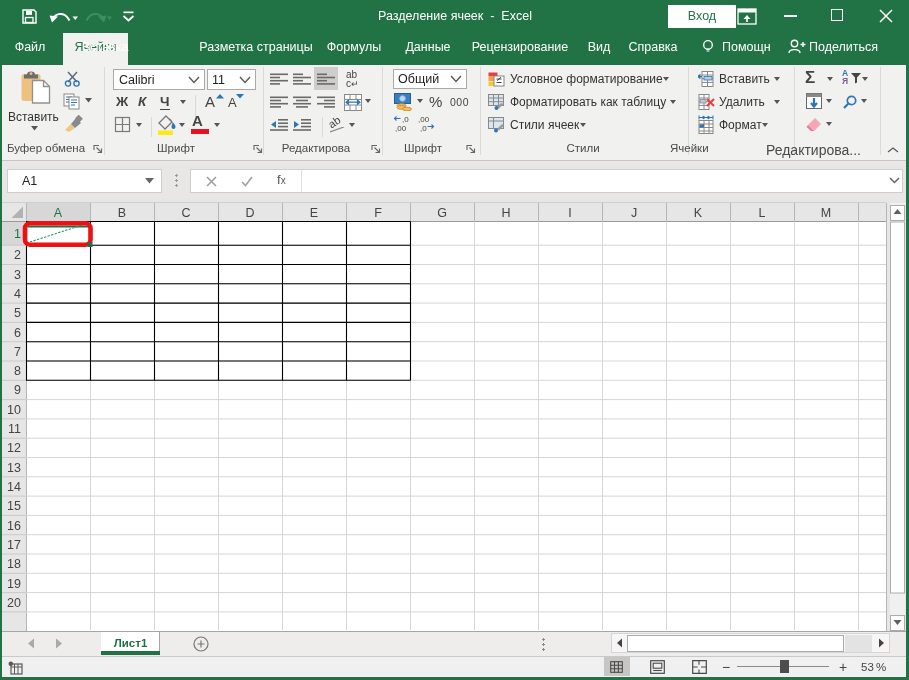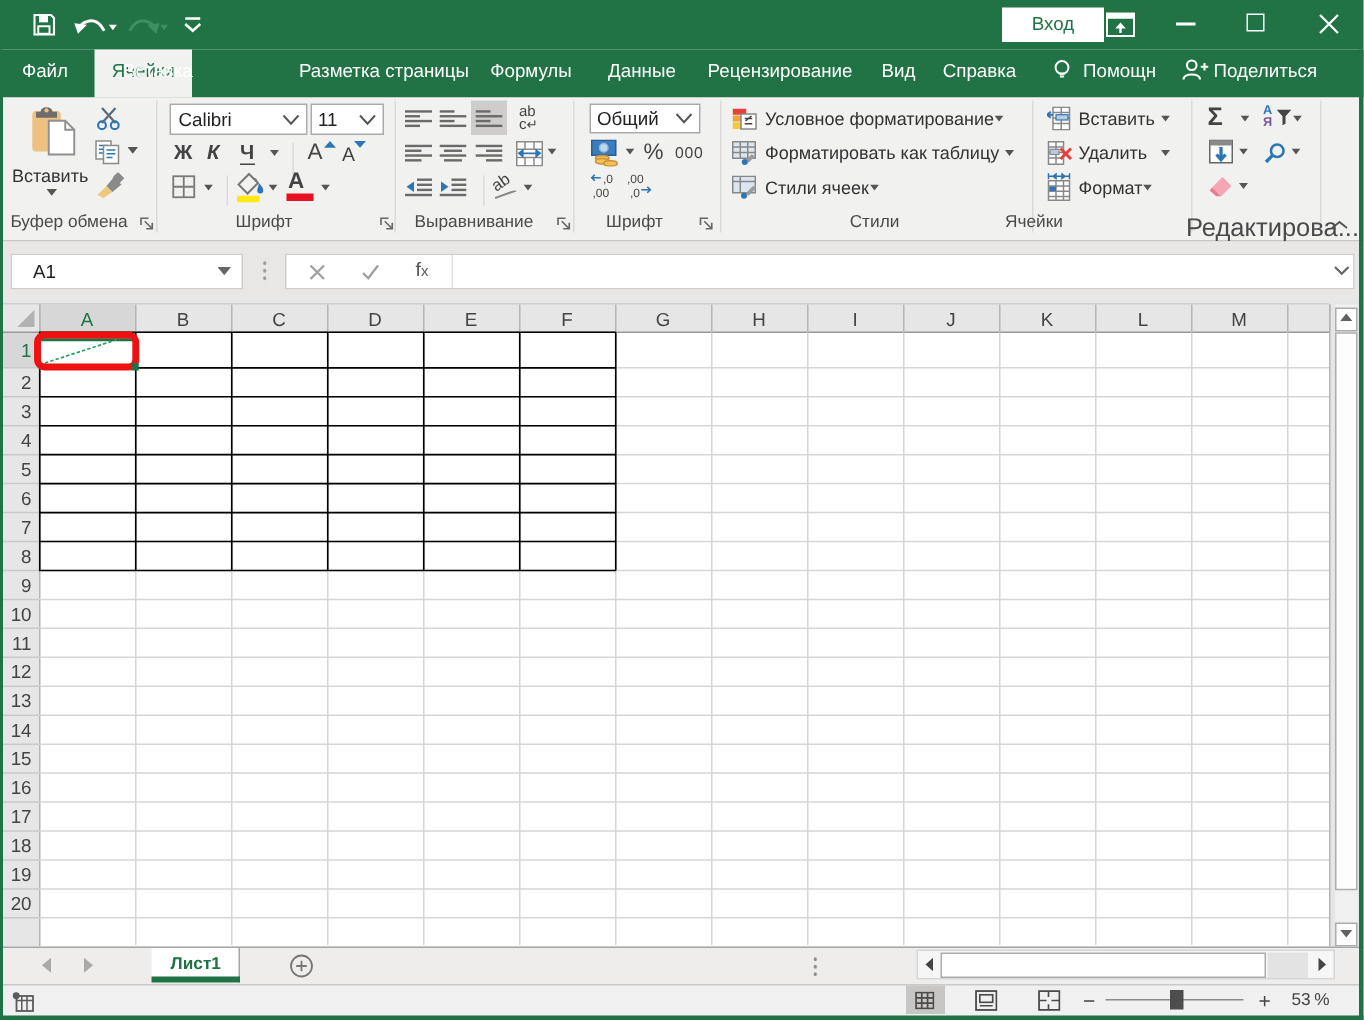--- a/index.html
+++ b/index.html
@@ -26,20 +26,21 @@
 <svg class="abs" style="left:84px;top:8px" width="28" height="20" viewBox="0 0 28 20">
  <path d="M19.5 12.5 C18.5 5.5 9 3.5 4.5 9.5 L2.5 12.5" fill="none" stroke="#3e8e63" stroke-width="2"></path>
  <path d="M22.5 7.5 L14 8.5 L20 14.5 Z" fill="#3e8e63"></path>
  <path d="M23 8.5 h5 l-2.5 3.6 z" fill="#3e8e63"></path>
 </svg>
 
 <svg class="abs" style="left:122px;top:11px" width="14" height="12" viewBox="0 0 14 12">
  <rect x="1.5" y="0.5" width="10" height="1.7" fill="#fff"></rect>
  <path d="M1.5 5 L6.5 9.5 L11.5 5" fill="none" stroke="#fff" stroke-width="1.7"></path>
 </svg>
+<div class="abs tt" style="left:300px;top:9px;width:310px;text-align:center;white-space:nowrap">Разделение ячеек&nbsp; -&nbsp; Excel</div>
 <div class="abs" style="left:668px;top:5px;width:68px;height:23px;background:#fff;color:#217346;font-size:12.5px;text-align:center;line-height:23px">Вход</div>
 
 <svg class="abs" style="left:737px;top:8px" width="20" height="17" viewBox="0 0 20 17">
  <rect x="1" y="1" width="18" height="15" fill="none" stroke="#fff" stroke-width="1.3"></rect>
  <rect x="1" y="1" width="18" height="3.5" fill="#fff"></rect>
  <path d="M10 7 l3.5 4 h-7 z" fill="#fff"></path>
  <rect x="9.2" y="10" width="1.6" height="4" fill="#fff"></rect>
 </svg>
 <rect class="abs" style="left:784px;top:15px;width:13px;height:1.6px;background:#fff"></rect>
 <div class="abs" style="left:831px;top:9px;width:12px;height:12px;border:1.4px solid #fff"></div>
@@ -72,25 +73,25 @@
 <div class="abs" style="left:0;top:65px;width:909px;height:96px;background:#f1f1f0;border-bottom:1px solid #c8c6c4"></div>
 <div class="abs" style="left:104px;top:67px;width:1px;height:88px;background:#dcdad8"></div>
 <div class="abs" style="left:263px;top:67px;width:1px;height:88px;background:#dcdad8"></div>
 <div class="abs" style="left:382px;top:67px;width:1px;height:88px;background:#dcdad8"></div>
 <div class="abs" style="left:480px;top:67px;width:1px;height:88px;background:#dcdad8"></div>
 <div class="abs" style="left:688px;top:67px;width:1px;height:88px;background:#dcdad8"></div>
 <div class="abs" style="left:794px;top:67px;width:1px;height:88px;background:#dcdad8"></div>
 <div class="abs" style="left:880px;top:67px;width:1px;height:88px;background:#dcdad8"></div>
 <div class="abs" style="left:-24px;top:142px;width:140px;text-align:center;font-size:11.5px;color:#4a4a4a">Буфер обмена</div>
 <div class="abs" style="left:106px;top:142px;width:140px;text-align:center;font-size:11.5px;color:#4a4a4a">Шрифт</div>
-<div class="abs" style="left:246px;top:142px;width:140px;text-align:center;font-size:11.5px;color:#4a4a4a">Выравнивание</div>
+<div class="abs" style="left:246px;top:142px;width:140px;text-align:center;font-size:11.5px;color:#4a4a4a">Редактирова</div>
 <div class="abs" style="left:353px;top:142px;width:140px;text-align:center;font-size:11.5px;color:#4a4a4a">Шрифт</div>
 <div class="abs" style="left:513px;top:142px;width:140px;text-align:center;font-size:11.5px;color:#4a4a4a">Стили</div>
 <div class="abs" style="left:670px;top:142px;width:140px;text-align:left;font-size:11.5px;color:#4a4a4a">Ячейки</div>
-<div class="abs" style="left:766px;top:142px;width:140px;text-align:right;font-size:17px;color:#4a4a4a">Редактирова...</div>
+<div class="abs" style="left:766px;top:142px;width:140px;text-align:left;font-size:14px;color:#4a4a4a">Редактирова...</div>
 <svg class="abs" style="left:93px;top:144px" width="10" height="10" viewBox="0 0 10 10">
       <path d="M1 6 V1.5 H6 M3.5 3.5 L8 8 M8.5 4.5 V8.5 H4.5" stroke="#666" stroke-width="1.1" fill="none"></path>
     </svg>
 <svg class="abs" style="left:253px;top:144px" width="10" height="10" viewBox="0 0 10 10">
       <path d="M1 6 V1.5 H6 M3.5 3.5 L8 8 M8.5 4.5 V8.5 H4.5" stroke="#666" stroke-width="1.1" fill="none"></path>
     </svg>
 <svg class="abs" style="left:371px;top:144px" width="10" height="10" viewBox="0 0 10 10">
       <path d="M1 6 V1.5 H6 M3.5 3.5 L8 8 M8.5 4.5 V8.5 H4.5" stroke="#666" stroke-width="1.1" fill="none"></path>
     </svg>
 <svg class="abs" style="left:466px;top:144px" width="10" height="10" viewBox="0 0 10 10">

